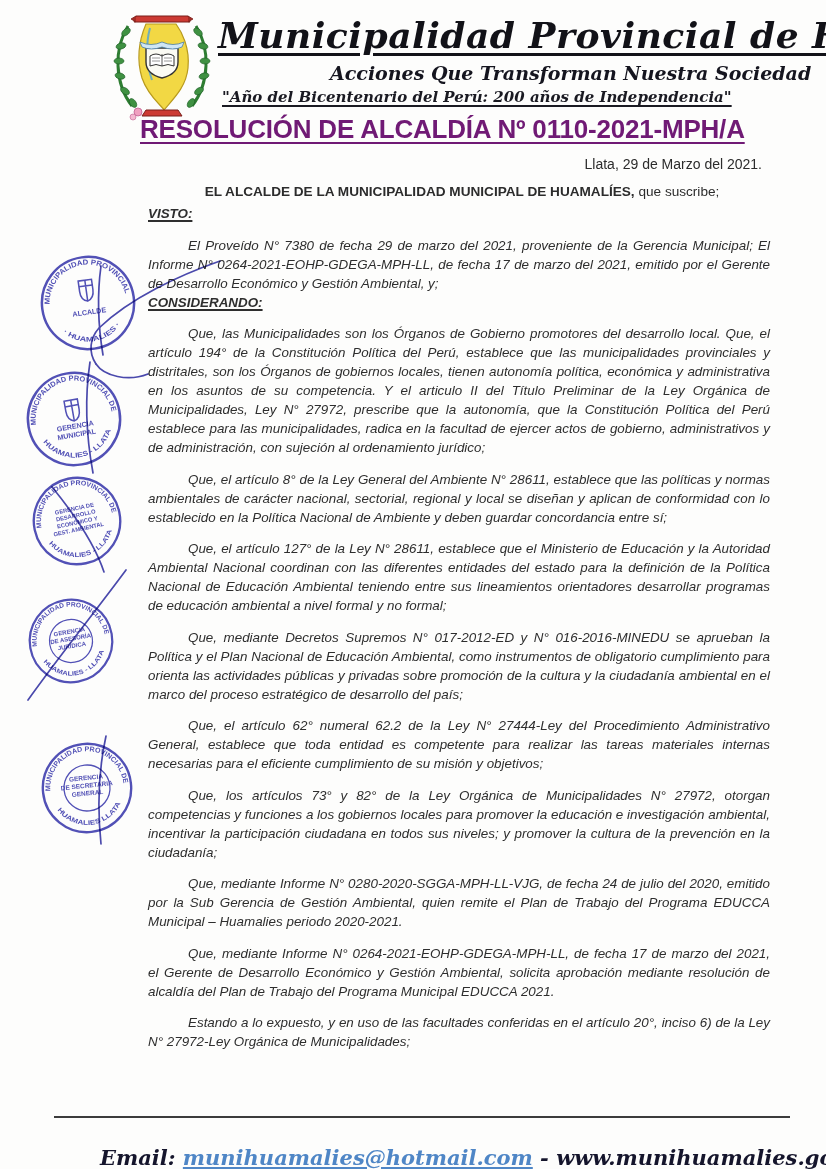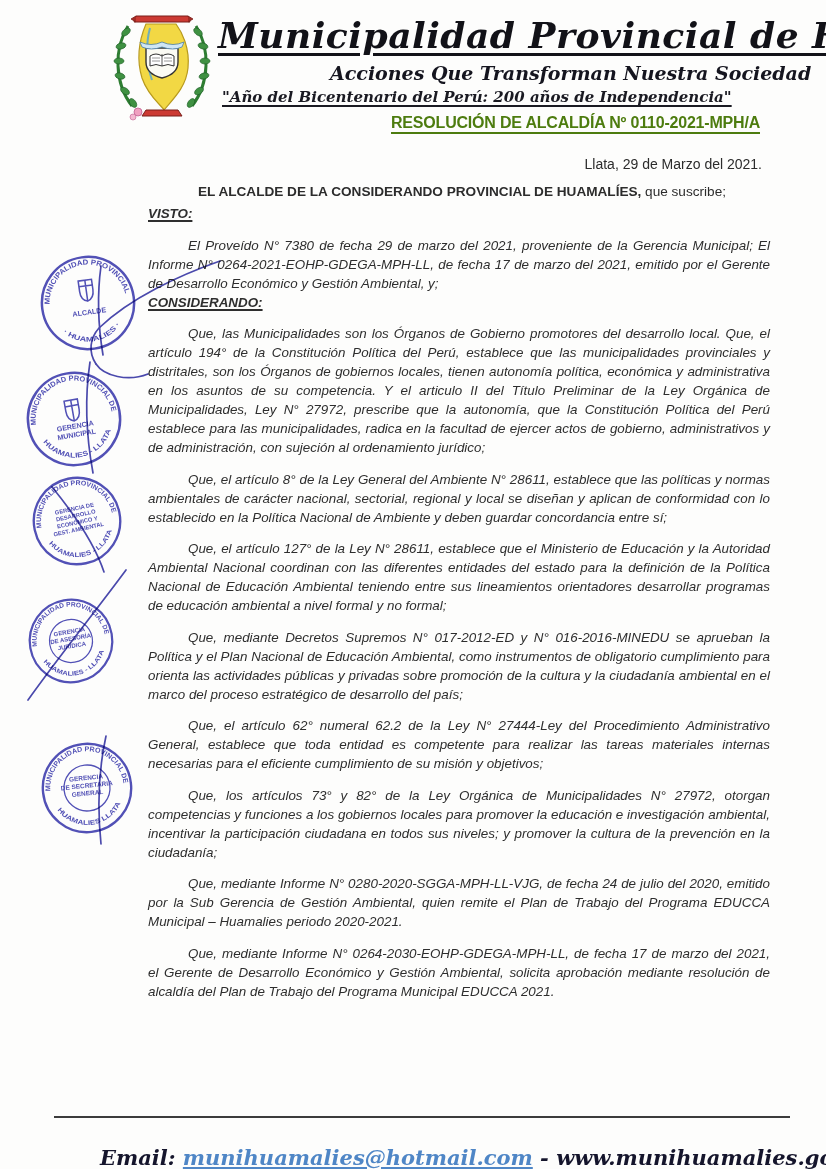--- a/index.html
+++ b/index.html
@@ -31,21 +31,21 @@
   .motto {
     position:absolute; left:222px; top:88px; width:400px;
     text-align:center;
     font-family:"DejaVu Serif", serif; font-style:italic; font-weight:700;
     font-size:15px; color:#1a1a22;
     text-decoration:underline; text-decoration-thickness:1.5px; text-underline-offset:3px;
     white-space:nowrap;
   }
   .res-title {
     position:absolute; left:140px; top:114px; width:620px;
-    text-align:right; font-weight:700; font-size:16px; color:#4d7c0f;
+    text-align:left; font-weight:700; font-size:26px; color:#701a75;
     letter-spacing:-0.2px;
     text-decoration:underline; text-decoration-thickness:2px; text-underline-offset:4px;
     white-space:nowrap;
   }
   .dateline {
     position:absolute; left:400px; top:156px; width:362px;
     text-align:right; font-size:14px; color:#2c2c2c;
   }
   .addressee {
     position:absolute; left:150px; top:184px; width:624px;
@@ -127,34 +127,35 @@
     <circle cx="32" cy="104" r="4" fill="#f0a0c0" stroke="#c06090" stroke-width="0.8"></circle>
     <circle cx="27" cy="109" r="3" fill="#f4b8d0" stroke="#c06090" stroke-width="0.6"></circle>
   </svg>
 
   <div class="org-name">Municipalidad Provincial de Huamalíes</div>
   <div class="slogan">Acciones Que Transforman Nuestra Sociedad</div>
   <div class="motto">"Año del Bicentenario del Perú: 200 años de Independencia"</div>
 
   <div class="res-title">RESOLUCIÓN DE ALCALDÍA Nº 0110-2021-MPH/A</div>
   <div class="dateline">Llata, 29 de Marzo del 2021.</div>
-  <div class="addressee"><b>EL ALCALDE DE LA CONSIDERANDO PROVINCIAL DE HUAMALÍES,</b><span> que suscribe;</span></div>
+  <div class="addressee"><b>EL ALCALDE DE LA MUNICIPALIDAD MUNICIPAL DE HUAMALÍES,</b><span> que suscribe;</span></div>
 
   <div class="doc-body">
     <div class="doc-heading">VISTO:</div>
     <p class="first">El Proveído N° 7380 de fecha 29 de marzo del 2021, proveniente de la Gerencia Municipal; El Informe N° 0264-2021-EOHP-GDEGA-MPH-LL, de fecha 17 de marzo del 2021, emitido por el Gerente de Desarrollo Económico y Gestión Ambiental, y;</p>
     <div class="doc-heading h-considerando">CONSIDERANDO:</div>
     <p>Que, las Municipalidades son los Órganos de Gobierno promotores del desarrollo local. Que, el artículo 194° de la Constitución Política del Perú, establece que las municipalidades provinciales y distritales, son los Órganos de gobiernos locales, tienen autonomía política, económica y administrativa en los asuntos de su competencia. Y el articulo II del Título Preliminar de la Ley Orgánica de Municipalidades, Ley N° 27972, prescribe que la autonomía, que la Constitución Política del Perú establece para las municipalidades, radica en la facultad de ejercer actos de gobierno, administrativos y de administración, con sujeción al ordenamiento jurídico;</p>
     <p>Que, el artículo 8° de la Ley General del Ambiente N° 28611, establece que las políticas y normas ambientales de carácter nacional, sectorial, regional y local se diseñan y aplican de conformidad con lo establecido en la Política Nacional de Ambiente y deben guardar concordancia entre sí;</p>
     <p>Que, el artículo 127° de la Ley N° 28611, establece que el Ministerio de Educación y la Autoridad Ambiental Nacional coordinan con las diferentes entidades del estado para la definición de la Política Nacional de Educación Ambiental teniendo entre sus lineamientos orientadores desarrollar programas de educación ambiental a nivel formal y no formal;</p>
     <p>Que, mediante Decretos Supremos N° 017-2012-ED y N° 016-2016-MINEDU se aprueban la Política y el Plan Nacional de Educación Ambiental, como instrumentos de obligatorio cumplimiento para orienta las actividades públicas y privadas sobre promoción de la cultura y la ciudadanía ambiental en el marco del proceso estratégico de desarrollo del país;</p>
     <p>Que, el artículo 62° numeral 62.2 de la Ley N° 27444-Ley del Procedimiento Administrativo General, establece que toda entidad es competente para realizar las tareas materiales internas necesarias para el eficiente cumplimiento de su misión y objetivos;</p>
     <p>Que, los artículos 73° y 82° de la Ley Orgánica de Municipalidades N° 27972, otorgan competencias y funciones a los gobiernos locales para promover la educación e investigación ambiental, incentivar la participación ciudadana en todos sus niveles; y promover la cultura de la prevención en la ciudadanía;</p>
     <p>Que, mediante Informe N° 0280-2020-SGGA-MPH-LL-VJG, de fecha 24 de julio del 2020, emitido por la Sub Gerencia de Gestión Ambiental, quien remite el Plan de Trabajo del Programa EDUCCA Municipal – Huamalies periodo 2020-2021.</p>
-    <p>Que, mediante Informe N° 0264-2030-EOHP-GDEGA-MPH-LL, de fecha 17 de marzo del 2021, el Gerente de Desarrollo Económico y Gestión Ambiental, solicita aprobación mediante resolución de alcaldía del Plan de Trabajo del Programa Municipal EDUCCA 2021.</p>
+    <p>Que, mediante Informe N° 0264-2021-EOHP-GDEGA-MPH-LL, de fecha 17 de marzo del 2021, el Gerente de Desarrollo Económico y Gestión Ambiental, solicita aprobación mediante resolución de alcaldía del Plan de Trabajo del Programa Municipal EDUCCA 2021.</p>
+    <p>Estando a lo expuesto, y en uso de las facultades conferidas en el artículo 20°, inciso 6) de la Ley N° 27972-Ley Orgánica de Municipalidades;</p>
   </div>
 
   <div id="stamps">
       <div class="stamp" style="left: 40px; top: 255px; height: 96px; width: 96px; transform: rotate(-8deg);"><svg viewBox="0 0 100 100" width="96" height="96">
     <circle cx="50" cy="50" r="48" fill="none" stroke="#4342b2" stroke-width="2.6"></circle>
     <defs>
       <path id="top-alcalde" d="M 10 50 A 40 40 0 0 1 90 50"></path>
       <path id="bot-alcalde" d="M 11.5 61 A 40 40 0 0 0 88.5 61"></path>
     </defs>
     <text font-family="Liberation Sans, sans-serif" font-weight="bold" font-size="7.6" fill="#4342b2">

